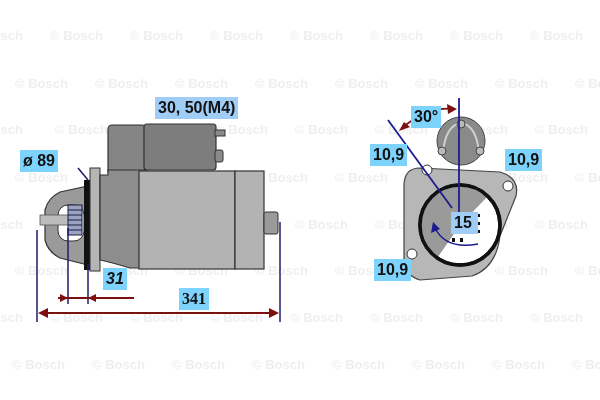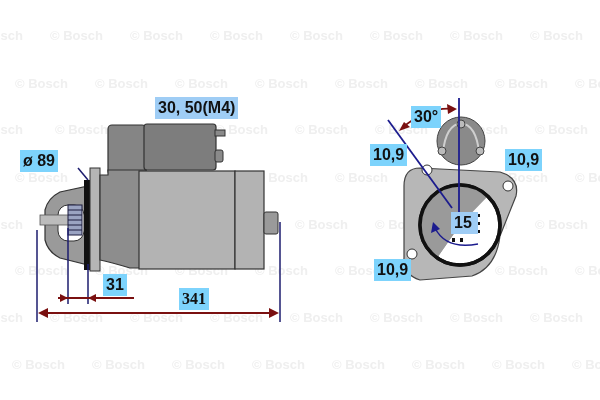--- a/index.html
+++ b/index.html
@@ -175,20 +175,20 @@
       <rect x="476" y="222" width="4" height="3"></rect>
       <rect x="476" y="230" width="4" height="3"></rect>
       <rect x="452" y="238" width="3" height="4"></rect>
       <rect x="460" y="238" width="3" height="4"></rect>
     </g>
   </g>
 </svg>
 
 <div class="label blue" style="left:155px; top:97px;">30, 50(M4)</div>
 <div class="label yellow" style="left:20px; top:150px;">ø 89</div>
-<div class="label yellow" style="left:103px; top:274px;">31</div>
+<div class="label yellow" style="left:103px; top:268px;font-style:italic;">31</div>
 <div class="label yellow" style="left:179px; top:288px;font-family:Liberation Serif, serif;">341</div>
 
 <div class="label yellow" style="left:411px; top:106px;">30°</div>
 <div class="label yellow" style="left:370px; top:144px;">10,9</div>
 <div class="label yellow" style="left:505px; top:149px;">10,9</div>
 <div class="label yellow" style="left:374px; top:259px;">10,9</div>
 <div class="label blue" style="left:451px; top:212px; padding:1px 6px 1px 3px;">15</div>
 
 </body></html>

